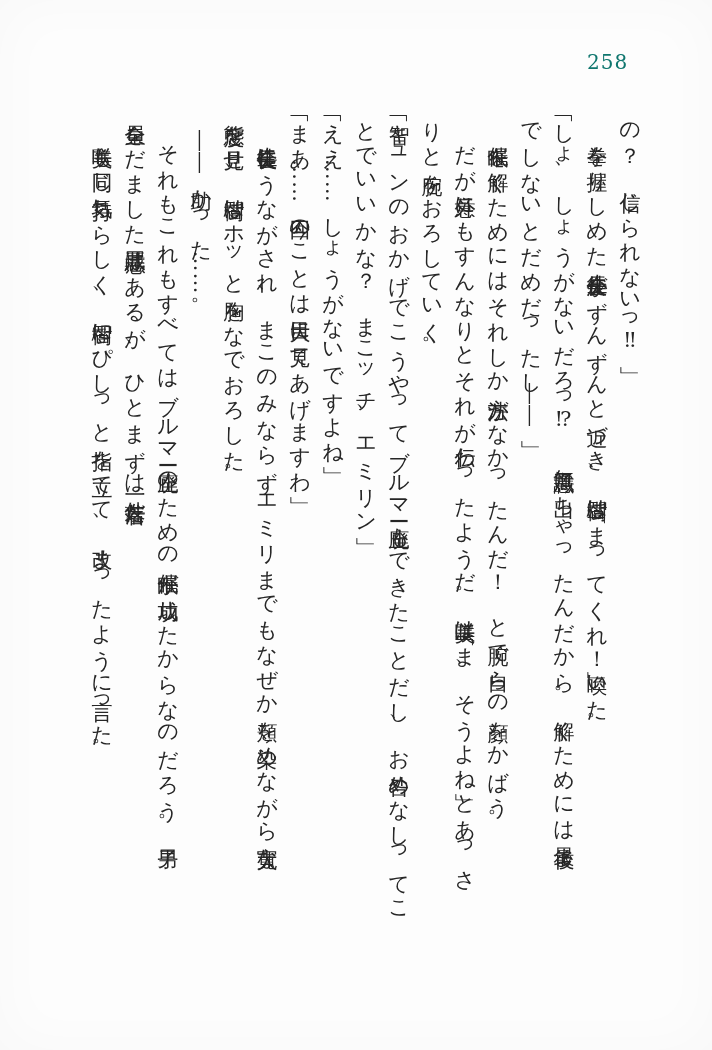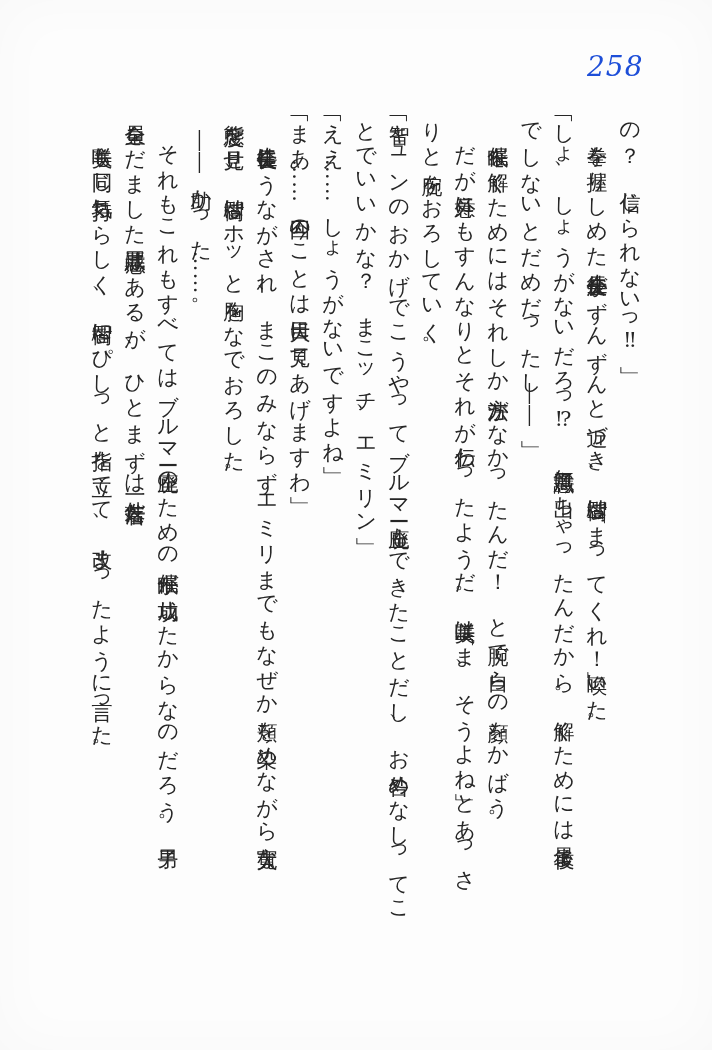--- a/index.html
+++ b/index.html
@@ -14,24 +14,23 @@
     height: 1050px;
     background: #fdfdfd;
     box-shadow: inset 0 0 60px rgba(0,0,0,0.025);
     overflow: hidden;
   }
   .page-number {
     position: absolute;
     top: 50px;
     left: 587px;
     font-family: "DejaVu Serif", "Liberation Serif", serif;
-    font-style: italic;
-    font-size: 28px;
+    font-size: 20px;
     letter-spacing: 1px;
-    color: #1d4ed8;
+    color: #0f766e;
   }
   .vertical-text-block {
     position: absolute;
     top: 108px;
     right: 66px;
     height: 852px;
     writing-mode: vertical-rl;
     text-orientation: mixed;
     font-family: "DejaVu Serif", "Liberation Serif", serif;
     font-size: 21px;

